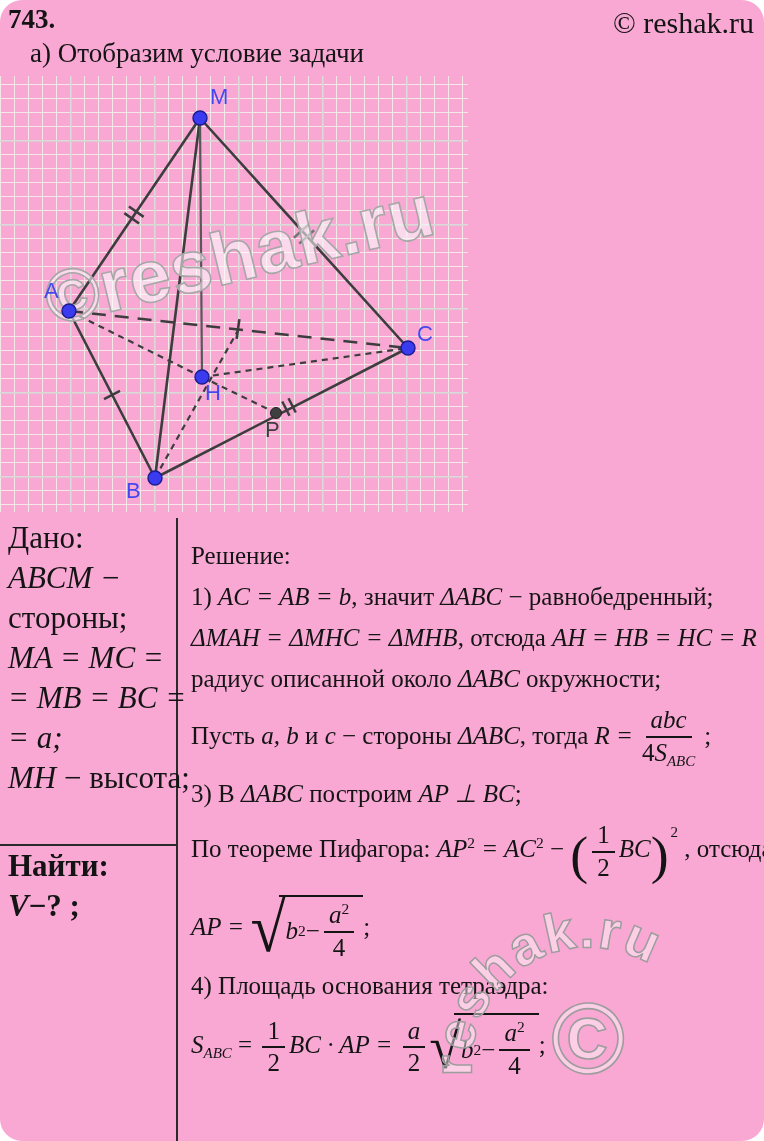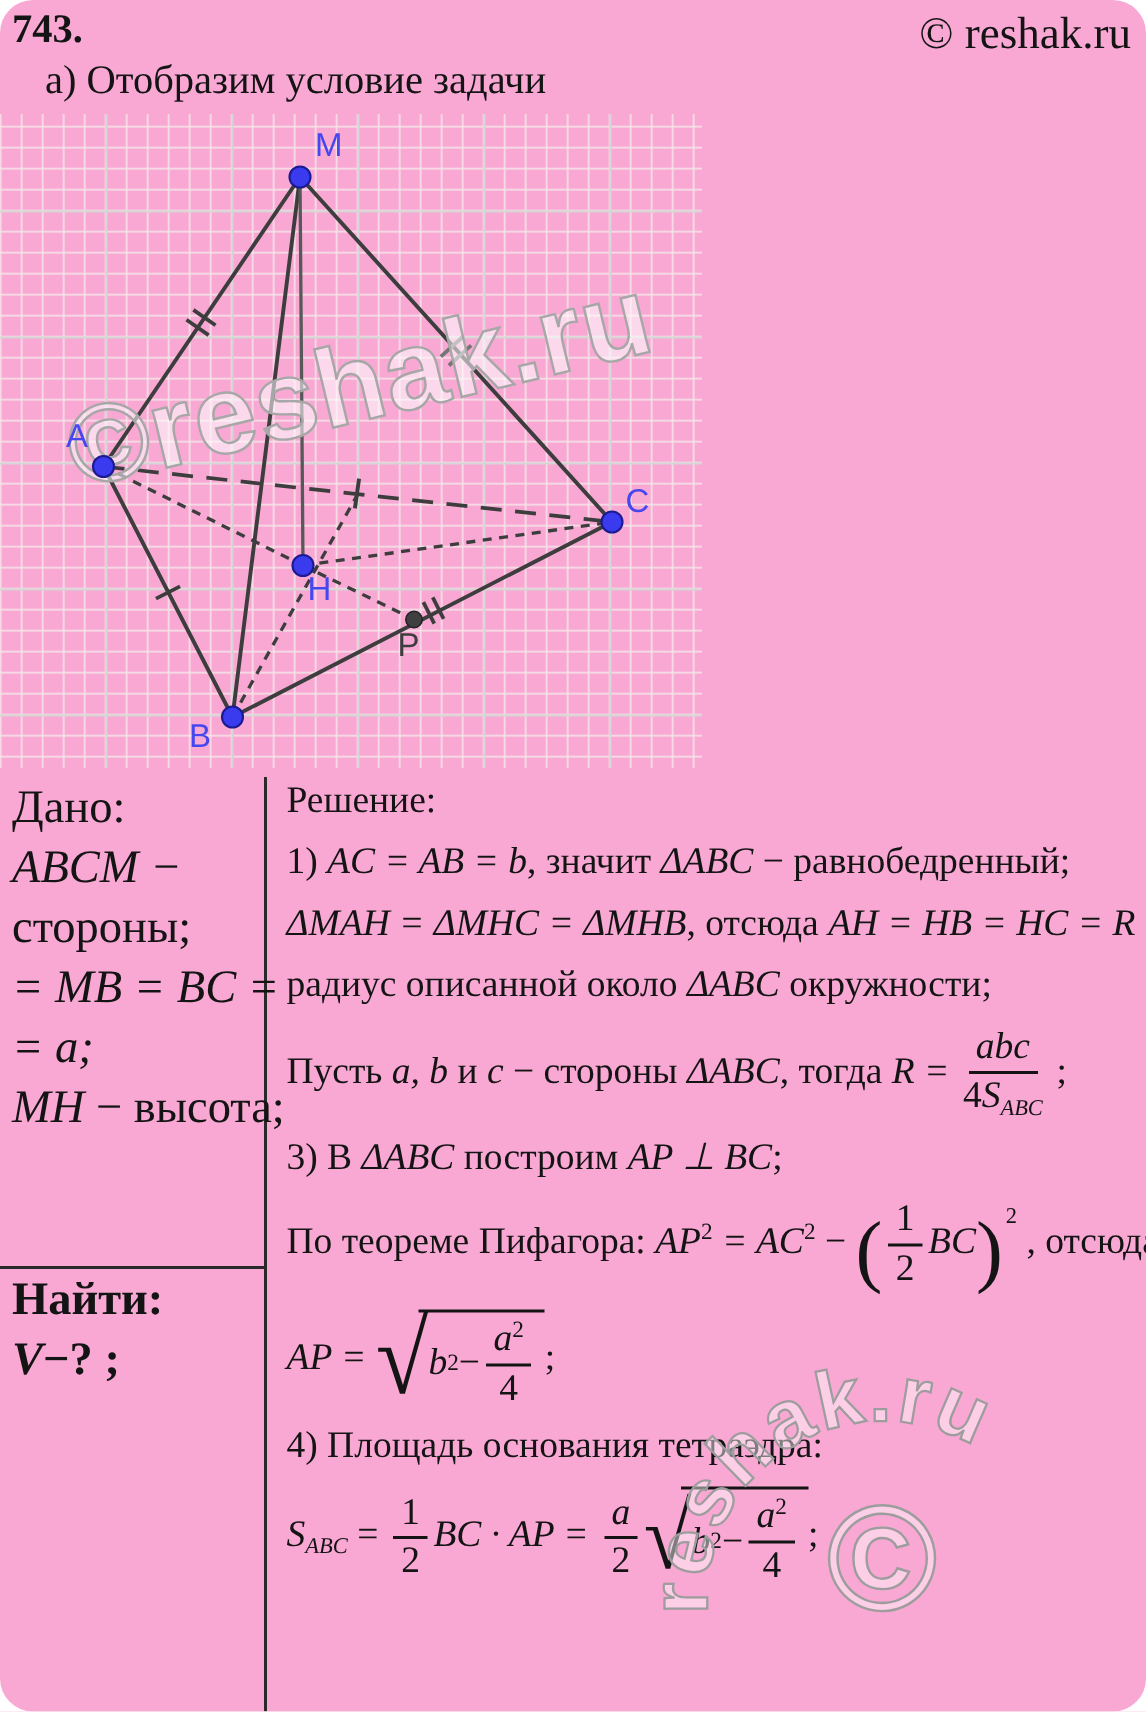--- a/index.html
+++ b/index.html
@@ -6,21 +6,21 @@
   .page{position:relative;width:764px;height:1141px;background:#f9a8d4;overflow:hidden;
         font-family:"Liberation Serif",serif;color:#141414;border-radius:22px;}
   .hdr-num{position:absolute;left:8px;top:4px;font-size:27px;font-weight:bold;}
   .hdr-copy{position:absolute;right:10px;top:6px;font-size:30px;}
   .subtitle{position:absolute;left:6px;top:38px;font-size:27px;margin-left:24px;}
   .diagram{position:absolute;left:0;top:76px;}
   .vline{position:absolute;left:176px;top:518px;width:1.6px;height:623px;background:#2a2a2a;}
   .hline{position:absolute;left:0;top:844px;width:177px;height:1.6px;background:#2a2a2a;}
   .given{position:absolute;left:8px;top:524px;width:165px;}
   .find{position:absolute;left:8px;top:852px;width:165px;font-weight:bold;}
-  .solution{position:absolute;left:191px;top:520px;width:572px;}
+  .solution{position:absolute;left:191px;top:542px;width:572px;}
   .given p,.find p{margin:0 0 13px 0;font-size:31px;line-height:27px;white-space:nowrap;}
   .solution p{margin:0 0 13px 0;font-size:25px;line-height:28px;white-space:nowrap;}
   .it{font-style:italic;}
   sup,.sup{font-size:62%;}
   .sb{font-size:60%;font-style:italic;vertical-align:-5px;}
   .frac{display:inline-flex;flex-direction:column;align-items:center;vertical-align:middle;
         margin:0 4px;line-height:1.15;}
   .frac .num{border-bottom:2.2px solid #141414;padding:0 5px 1px 5px;}
   .frac .den{padding:1px 5px 0 5px;}
   .sqrt{display:inline-flex;align-items:center;vertical-align:middle;}
@@ -118,20 +118,21 @@
     </g>
   </svg>
 
   <div class="vline"></div>
   <div class="hline"></div>
 
   <div class="given">
     <p>Дано:</p>
     <p class="it">ABCM −</p>
     <p>стороны;</p>
+    <p class="it">MA = MC =</p>
     <p class="it">= MB = BC =</p>
     <p class="it">= a;</p>
     <p><span class="it">MH</span><span> − высота;</span></p>
   </div>
 
   <div class="find">
     <p>Найти:</p>
     <p><span class="it">V</span><span>−? ;</span></p>
   </div>
 

